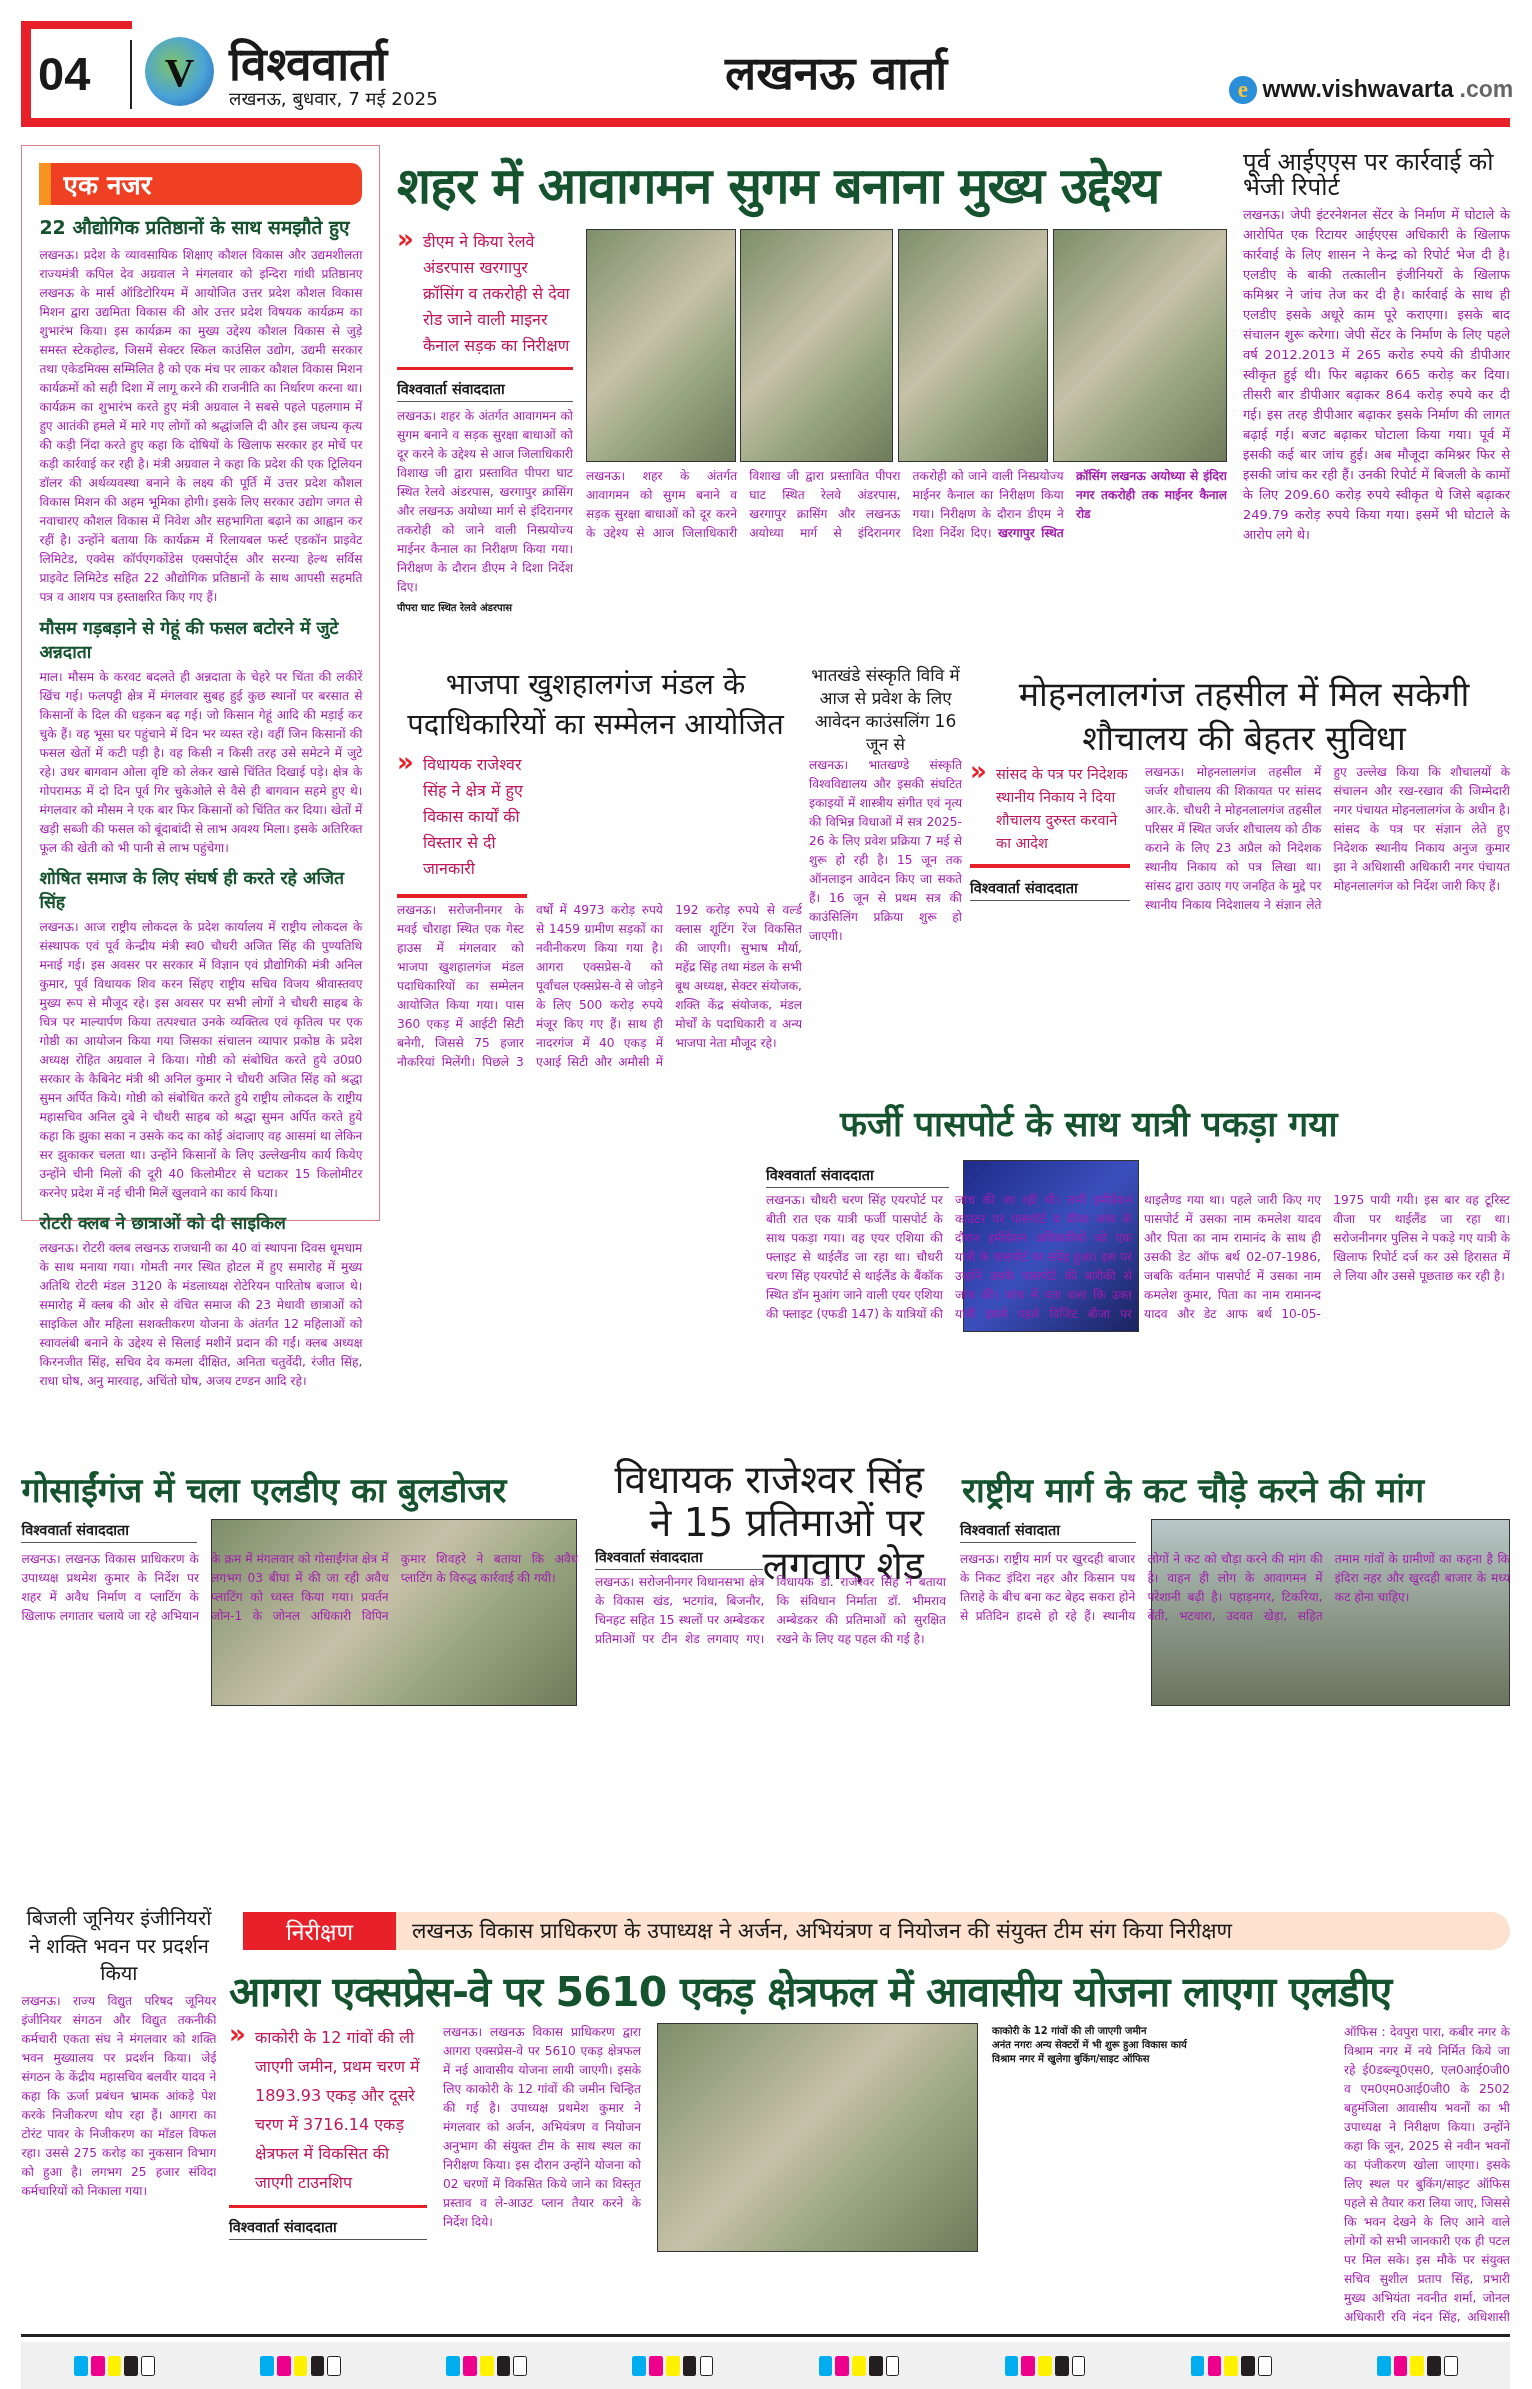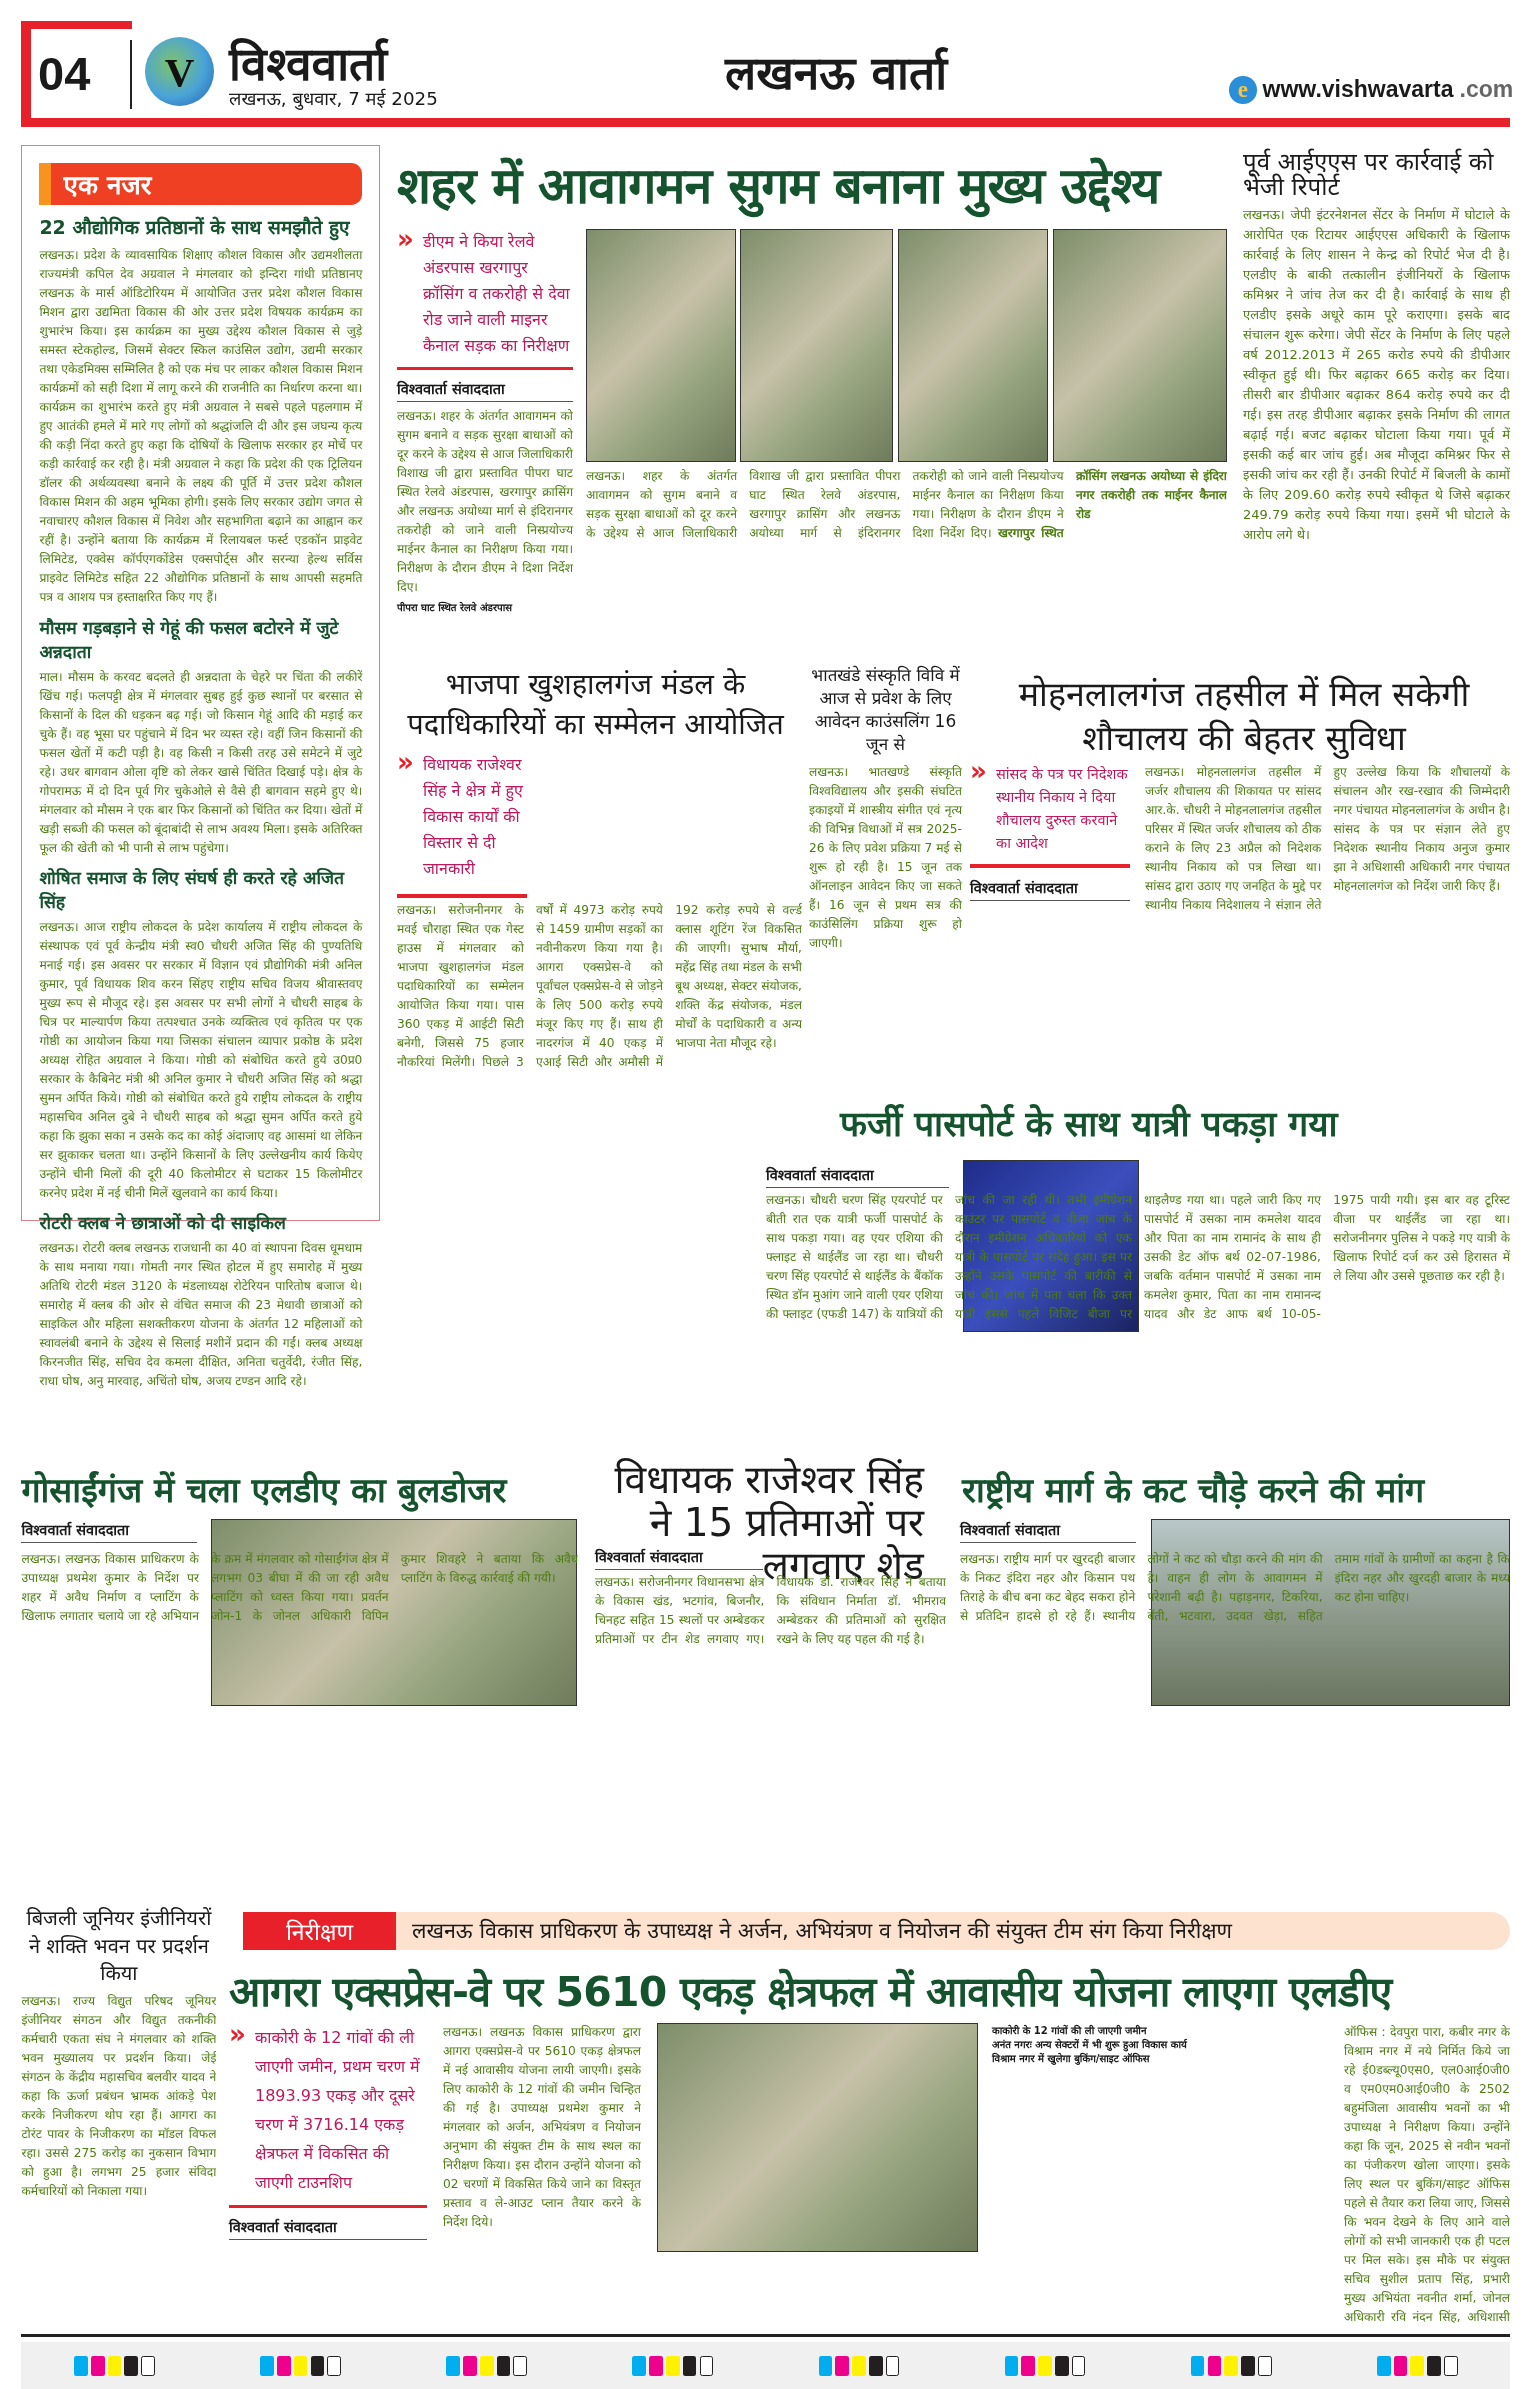--- a/index.html
+++ b/index.html
@@ -13,21 +13,21 @@
 .logo{left:145px;top:37px;width:69px;height:69px;border-radius:50%;background:radial-gradient(circle at 40% 40%,#7fc36a 0,#4aa3d8 55%,#1e5fae 100%);display:flex;align-items:center;justify-content:center;font:bold 41px "Liberation Serif",serif;color:#111}
 .brand{left:229px;top:30.5px;font:bold 46px "DejaVu Sans",sans-serif;color:#1a1a1a}
 .dateline{left:229px;top:85px;font:18.3px "DejaVu Sans",sans-serif}
 .section-title{left:725px;top:40px;font:bold 46px "DejaVu Sans",sans-serif}
 .site{left:1229px;top:76px;font:bold 23px "Liberation Sans",sans-serif;display:flex;align-items:center;gap:6.1px}
 .site .com{color:#666}
 .ie-icon{width:27.5px;height:27.5px;border-radius:50%;background:#2a8ed8;color:#f5c542;font:bold 23px "Liberation Serif",serif;display:flex;align-items:center;justify-content:center}
 .box{border:1.5px solid #d97f8a}
 .tag{background:#ef4023;color:#fff;font:bold 26px "DejaVu Sans",sans-serif;padding:3.1px 12.2px;border-left:12.2px solid #f7931e;border-radius:0 10.7px 10.7px 0}
 .hl{font-weight:bold;color:#14532d}
-.body{font-size:12.2px;line-height:19px;text-align:justify;color:#4d7c0f}
+.body{font-size:12.2px;line-height:19px;text-align:justify;color:#a21caf}
 .body b{font-weight:bold}
 .col{position:absolute}
 .photo{position:absolute;background:linear-gradient(135deg,#7d8e6a,#c6c1a8 45%,#95a37e 70%,#6f7c5c);border:1.5px solid #333}
 .photo.blue{background:linear-gradient(135deg,#1f2d8a,#3b4fbd 50%,#1a2360)}
 .photo.road{background:linear-gradient(180deg,#b9c7c8,#8e9b8c 50%,#6b7560)}
 .kicker{font-size:16px;line-height:26px;color:#be185d;padding-left:26px;position:relative}
 .kicker:before{content:"»";position:absolute;left:0;top:-3.1px;color:#e8202a;font-weight:bold;font-size:26px}
 .redline{height:3.8px;background:#e8202a}
 .byline{font:bold 14.5px "DejaVu Sans",sans-serif;border-bottom:1.5px solid #555;padding-bottom:3.1px}
 .subhead{font-weight:bold;font-size:10px}
@@ -95,21 +95,21 @@
 
 <div class="abs" style="left:397px;top:664px;width:397px;font-size:29px;line-height:40px;text-align:center">भाजपा खुशहालगंज मंडल के पदाधिकारियों का सम्मेलन आयोजित</div>
 <div class="col" style="left:397px;top:752px;width:130px">
   <div class="kicker">विधायक राजेश्वर सिंह ने क्षेत्र में हुए विकास कार्यों की विस्तार से दी जानकारी</div>
   <div class="redline" style="margin:12.2px 0"></div>
 </div>
 <div class="col body" style="left:397px;top:901px;width:405px;column-count:3;column-gap:12.2px;height:489px;overflow:hidden">लखनऊ। सरोजनीनगर के मवई चौराहा स्थित एक गेस्ट हाउस में मंगलवार को भाजपा खुशहालगंज मंडल पदाधिकारियों का सम्मेलन आयोजित किया गया। पास 360 एकड़ में आईटी सिटी बनेगी, जिससे 75 हजार नौकरियां मिलेंगी। पिछले 3 वर्षों में 4973 करोड़ रुपये से 1459 ग्रामीण सड़कों का नवीनीकरण किया गया है। आगरा एक्सप्रेस-वे को पूर्वांचल एक्सप्रेस-वे से जोड़ने के लिए 500 करोड़ रुपये मंजूर किए गए हैं। साथ ही नादरगंज में 40 एकड़ में एआई सिटी और अमौसी में 192 करोड़ रुपये से वर्ल्ड क्लास शूटिंग रेंज विकसित की जाएगी। सुभाष मौर्या, महेंद्र सिंह तथा मंडल के सभी बूथ अध्यक्ष, सेक्टर संयोजक, शक्ति केंद्र संयोजक, मंडल मोर्चों के पदाधिकारी व अन्य भाजपा नेता मौजूद रहे।</div>
 
 <div class="col" style="left:809px;top:664px;width:153px">
   <div style="font-size:17px;line-height:23px;text-align:center">भातखंडे संस्कृति विवि में आज से प्रवेश के लिए आवेदन काउंसलिंग 16 जून से</div>
-  <div class="body" style="margin-top:7px">लखनऊ। भातखण्डे संस्कृति विश्वविद्यालय और इसकी संघटित इकाइयों में शास्त्रीय संगीत एवं नृत्य की विभिन्न विधाओं में सत्र 2025- 26 के लिए प्रवेश प्रक्रिया 7 मई से शुरू हो रही है। 15 जून तक ऑनलाइन आवेदन किए जा सकते हैं। 16 जून से प्रथम सत्र की काउंसिलिंग प्रक्रिया शुरू हो जाएगी।</div>
+  <div class="body" style="margin-top:0">लखनऊ। भातखण्डे संस्कृति विश्वविद्यालय और इसकी संघटित इकाइयों में शास्त्रीय संगीत एवं नृत्य की विभिन्न विधाओं में सत्र 2025- 26 के लिए प्रवेश प्रक्रिया 7 मई से शुरू हो रही है। 15 जून तक ऑनलाइन आवेदन किए जा सकते हैं। 16 जून से प्रथम सत्र की काउंसिलिंग प्रक्रिया शुरू हो जाएगी।</div>
 </div>
 
 <div class="abs" style="left:977px;top:672px;width:534px;font-size:34px;line-height:44px;text-align:center">मोहनलालगंज तहसील में मिल सकेगी शौचालय की बेहतर सुविधा</div>
 <div class="col" style="left:970px;top:763px;width:160px">
   <div class="kicker" style="font-size:14.5px;line-height:23px">सांसद के पत्र पर निदेशक स्थानीय निकाय ने दिया शौचालय दुरुस्त करवाने का आदेश</div>
   <div class="redline" style="margin:9.2px 0"></div>
   <div class="byline">विश्ववार्ता संवाददाता</div>
 </div>
 <div class="col body" style="left:1145px;top:763px;width:365px;column-count:2;column-gap:12.2px;height:324px;overflow:hidden">लखनऊ। मोहनलालगंज तहसील में जर्जर शौचालय की शिकायत पर सांसद आर.के. चौधरी ने मोहनलालगंज तहसील परिसर में स्थित जर्जर शौचालय को ठीक कराने के लिए 23 अप्रैल को निदेशक स्थानीय निकाय को पत्र लिखा था। सांसद द्वारा उठाए गए जनहित के मुद्दे पर स्थानीय निकाय निदेशालय ने संज्ञान लेते हुए उल्लेख किया कि शौचालयों के संचालन और रख-रखाव की जिम्मेदारी नगर पंचायत मोहनलालगंज के अधीन है। सांसद के पत्र पर संज्ञान लेते हुए निदेशक स्थानीय निकाय अनुज कुमार झा ने अधिशासी अधिकारी नगर पंचायत मोहनलालगंज को निर्देश जारी किए हैं।</div>
 

